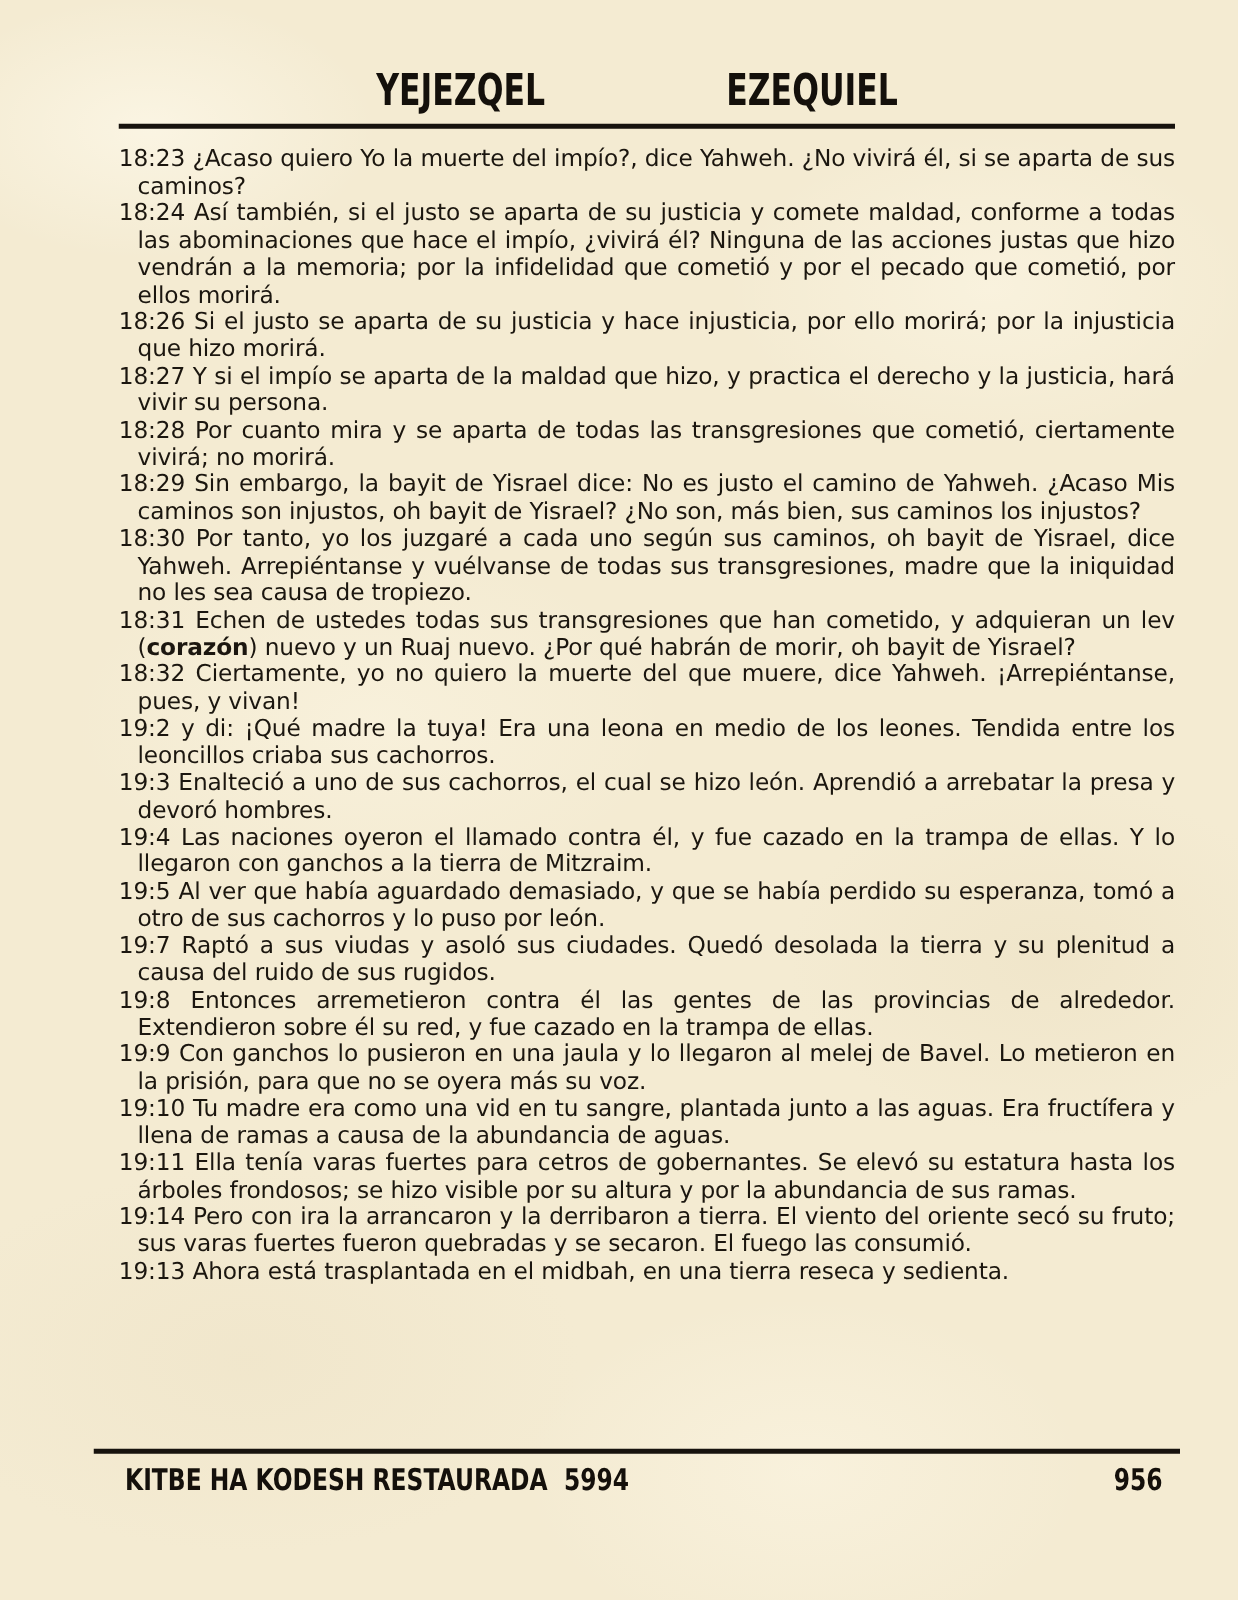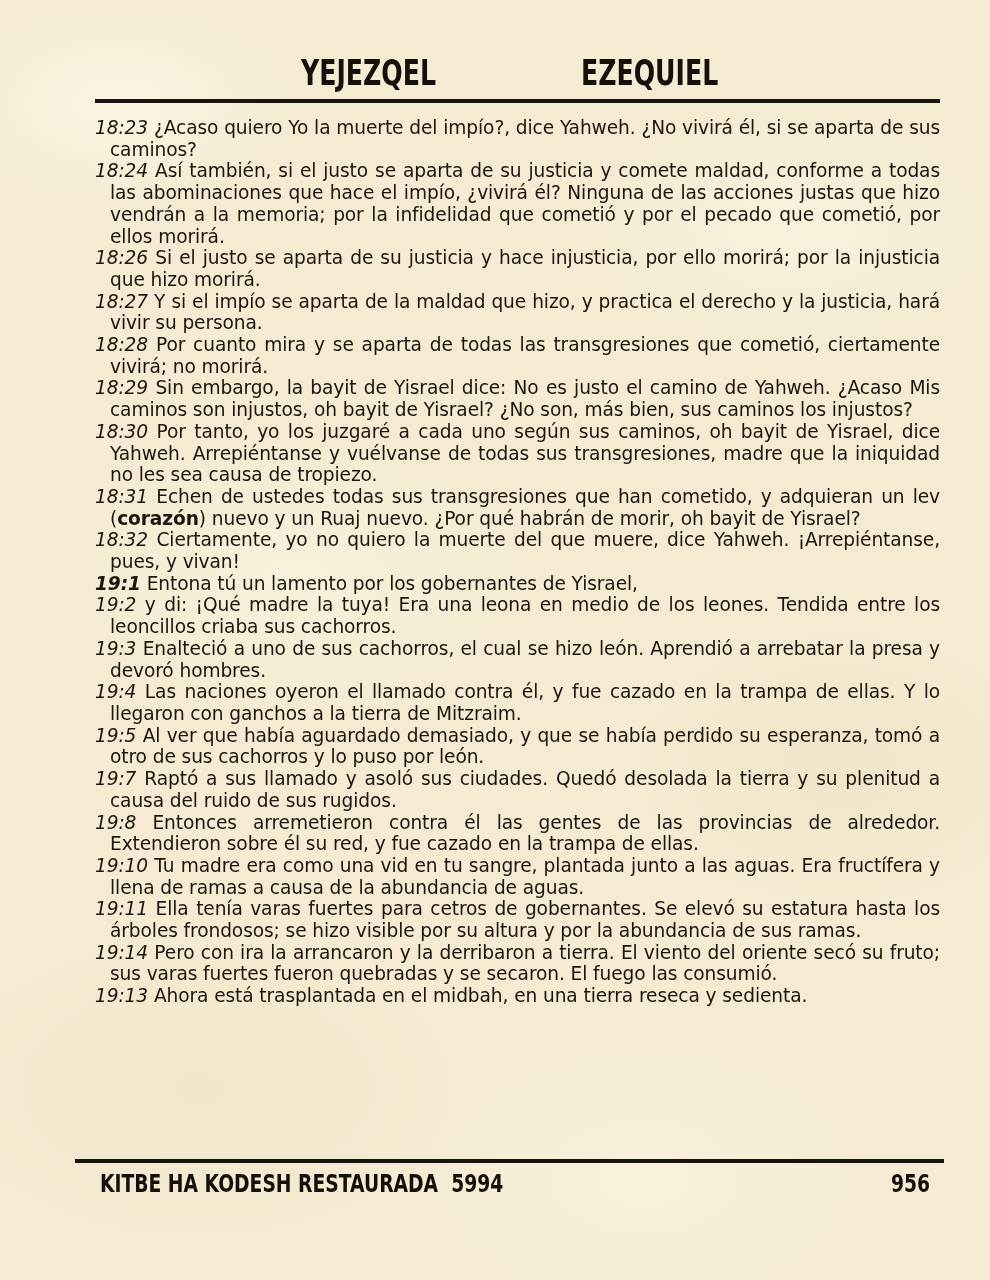--- a/index.html
+++ b/index.html
@@ -49,21 +49,21 @@
     font-size: 18.6px;
     line-height: 21.7px;
     letter-spacing: -0.1px;
   }
   .verse {
     margin: 0;
     text-align: justify;
     padding-left: 15px;
     text-indent: -15px;
   }
-  .vnum { font-weight: normal; font-style: italic; }
+  .vnum { font-weight: normal; }
   .vnum.bold, .verse b { font-weight: bold; }
 
   .footer-left, .footer-right {
     position: absolute;
     top: 1170px;
     font-weight: bold;
     font-size: 24px;
     color: #14100b;
     white-space: pre;
   }
@@ -84,27 +84,27 @@
   <div class="verses">
       <p class="verse"><span class="vnum">18:23</span> <span>¿Acaso quiero Yo la muerte del impío?, dice Yahweh. ¿No vivirá él, si se aparta de sus caminos?</span></p>
       <p class="verse"><span class="vnum">18:24</span> <span>Así también, si el justo se aparta de su justicia y comete maldad, conforme a todas las abominaciones que hace el impío, ¿vivirá él? Ninguna de las acciones justas que hizo vendrán a la memoria; por la infidelidad que cometió y por el pecado que cometió, por ellos morirá.</span></p>
       <p class="verse"><span class="vnum">18:26</span> <span>Si el justo se aparta de su justicia y hace injusticia, por ello morirá; por la injusticia que hizo morirá.</span></p>
       <p class="verse"><span class="vnum">18:27</span> <span>Y si el impío se aparta de la maldad que hizo, y practica el derecho y la justicia, hará vivir su persona.</span></p>
       <p class="verse"><span class="vnum">18:28</span> <span>Por cuanto mira y se aparta de todas las transgresiones que cometió, ciertamente vivirá; no morirá.</span></p>
       <p class="verse"><span class="vnum">18:29</span> <span>Sin embargo, la bayit de Yisrael dice: No es justo el camino de Yahweh. ¿Acaso Mis caminos son injustos, oh bayit de Yisrael? ¿No son, más bien, sus caminos los injustos?</span></p>
       <p class="verse"><span class="vnum">18:30</span> <span>Por tanto, yo los juzgaré a cada uno según sus caminos, oh bayit de Yisrael, dice Yahweh. Arrepiéntanse y vuélvanse de todas sus transgresiones, madre que la iniquidad no les sea causa de tropiezo.</span></p>
       <p class="verse"><span class="vnum">18:31</span> <span>Echen de ustedes todas sus transgresiones que han cometido, y adquieran un lev (</span><b>corazón</b><span>) nuevo y un Ruaj nuevo. ¿Por qué habrán de morir, oh bayit de Yisrael?</span></p>
       <p class="verse"><span class="vnum">18:32</span> <span>Ciertamente, yo no quiero la muerte del que muere, dice Yahweh. ¡Arrepiéntanse, pues, y vivan!</span></p>
-      <p class="verse"><span class="vnum bold">19:1</span> <span>Entona tú un lamento por los gobernantes de Yisrael,</span></p>
       <p class="verse"><span class="vnum">19:2</span> <span>y di: ¡Qué madre la tuya! Era una leona en medio de los leones. Tendida entre los leoncillos criaba sus cachorros.</span></p>
       <p class="verse"><span class="vnum">19:3</span> <span>Enalteció a uno de sus cachorros, el cual se hizo león. Aprendió a arrebatar la presa y devoró hombres.</span></p>
       <p class="verse"><span class="vnum">19:4</span> <span>Las naciones oyeron el llamado contra él, y fue cazado en la trampa de ellas. Y lo llegaron con ganchos a la tierra de Mitzraim.</span></p>
       <p class="verse"><span class="vnum">19:5</span> <span>Al ver que había aguardado demasiado, y que se había perdido su esperanza, tomó a otro de sus cachorros y lo puso por león.</span></p>
-      <p class="verse"><span class="vnum">19:7</span> <span>Raptó a sus llamado y asoló sus ciudades. Quedó desolada la tierra y su plenitud a causa del ruido de sus rugidos.</span></p>
+      <p class="verse"><span class="vnum">19:7</span> <span>Raptó a sus viudas y asoló sus ciudades. Quedó desolada la tierra y su plenitud a causa del ruido de sus rugidos.</span></p>
       <p class="verse"><span class="vnum">19:8</span> <span>Entonces arremetieron contra él las gentes de las provincias de alrededor. Extendieron sobre él su red, y fue cazado en la trampa de ellas.</span></p>
+      <p class="verse"><span class="vnum">19:9</span> <span>Con ganchos lo pusieron en una jaula y lo llegaron al melej de Bavel. Lo metieron en la prisión, para que no se oyera más su voz.</span></p>
       <p class="verse"><span class="vnum">19:10</span> <span>Tu madre era como una vid en tu sangre, plantada junto a las aguas. Era fructífera y llena de ramas a causa de la abundancia de aguas.</span></p>
       <p class="verse"><span class="vnum">19:11</span> <span>Ella tenía varas fuertes para cetros de gobernantes. Se elevó su estatura hasta los árboles frondosos; se hizo visible por su altura y por la abundancia de sus ramas.</span></p>
       <p class="verse"><span class="vnum">19:14</span> <span>Pero con ira la arrancaron y la derribaron a tierra. El viento del oriente secó su fruto; sus varas fuertes fueron quebradas y se secaron. El fuego las consumió.</span></p>
       <p class="verse"><span class="vnum">19:13</span> <span>Ahora está trasplantada en el midbah, en una tierra reseca y sedienta.</span></p>
     </div>
 
   <div class="rule rule-footer"></div>
 
   <div class="footer-left">KITBE HA KODESH RESTAURADA  5994</div>
 

